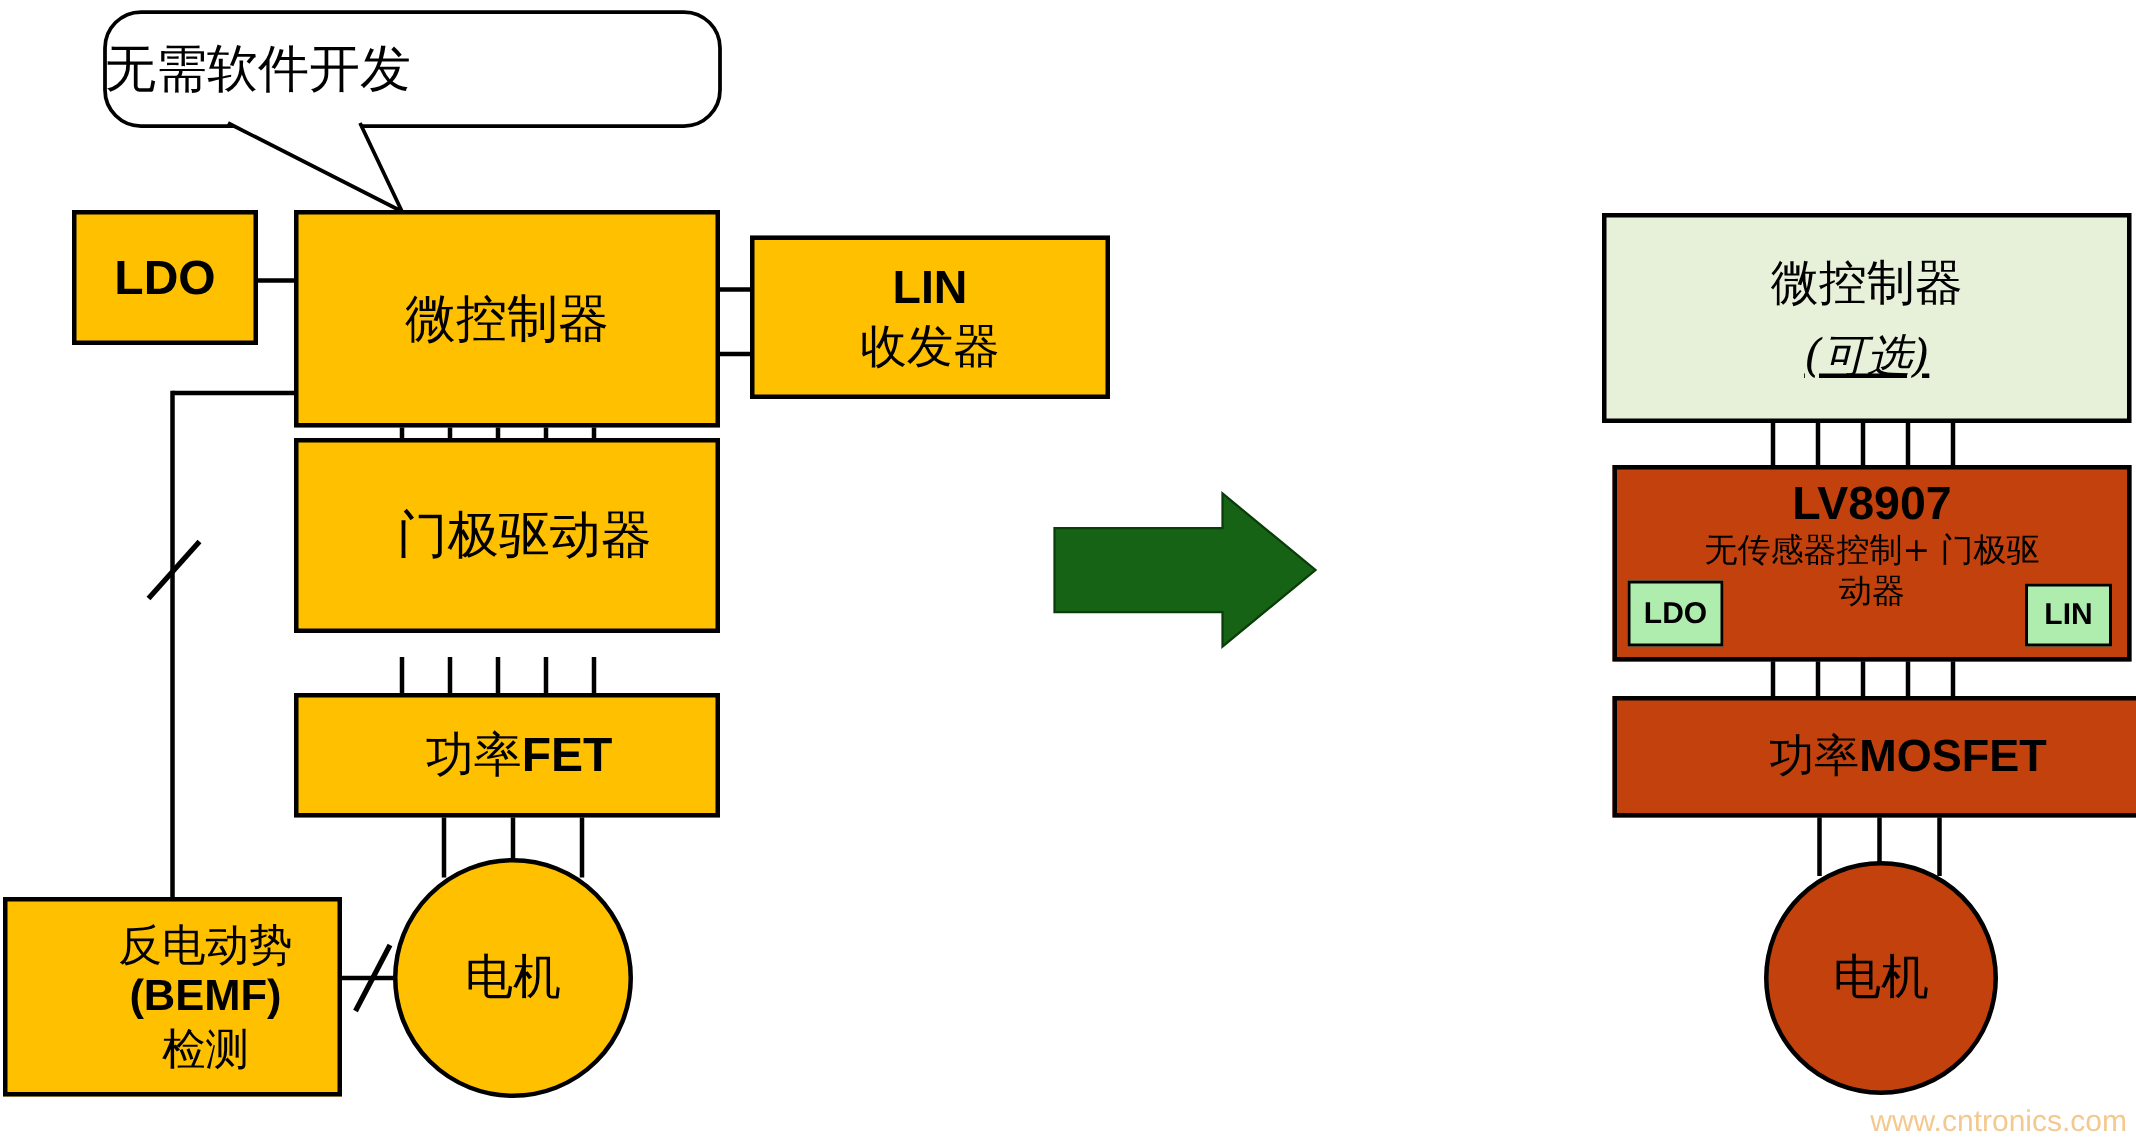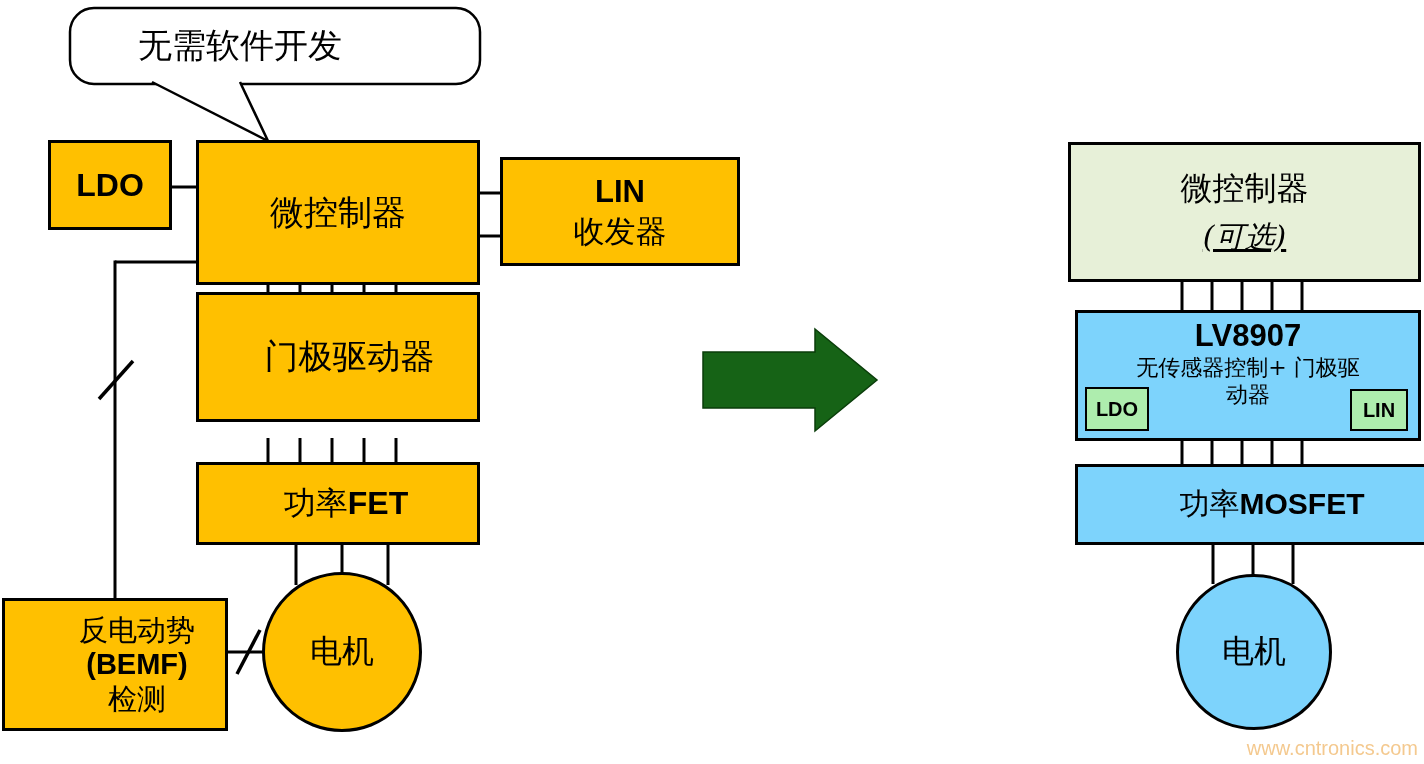--- a/index.html
+++ b/index.html
@@ -19,28 +19,28 @@
     box-sizing:border-box;
     border:3px solid #000;
     display:flex;
     flex-direction:column;
     align-items:center;
     justify-content:center;
     text-align:center;
     color:#000;
   }
   .orange{background:#FFC000;}
-  .green{background:#7dd3fc;}
+  .green{background:#c2410c;}
   .palegreen{background:#E7F0D8;}
   .circle{border-radius:50%;}
   .serif{font-family:"DejaVu Serif","Liberation Serif",serif;}
   .sansbold{font-family:Liberation Sans, sans-serif;font-weight:bold;}
   .callout-text{
     position:absolute;left:70px;top:8px;width:340px;height:76px;
-    display:flex;align-items:center;justify-content:center;
+    display:flex;align-items:center;justify-content:flex-start;
     font-size:34px;color:#000;
   }
   .b-ldo{left:48px;top:140px;width:124px;height:90px;font-size:32px;}
   .b-mcu{left:196px;top:140px;width:284px;height:145px;font-size:34px;}
   .b-lin{left:500px;top:157px;width:240px;height:109px;font-size:31px;line-height:1.25;}
   .b-gate{left:196px;top:292px;width:284px;height:130px;font-size:34px;padding-left:23px;}
   .b-fet{left:196px;top:462px;width:284px;height:83px;font-size:32px;padding-left:16px;}
   .b-motor-l{left:262px;top:572px;width:160px;height:160px;font-size:32px;}
   .b-bemf{left:2px;top:598px;width:226px;height:133px;font-size:29px;line-height:1.18;padding-left:44px;}
   .b-mcu-r{left:1068px;top:142px;width:353px;height:140px;font-size:32px;gap:6px;}

